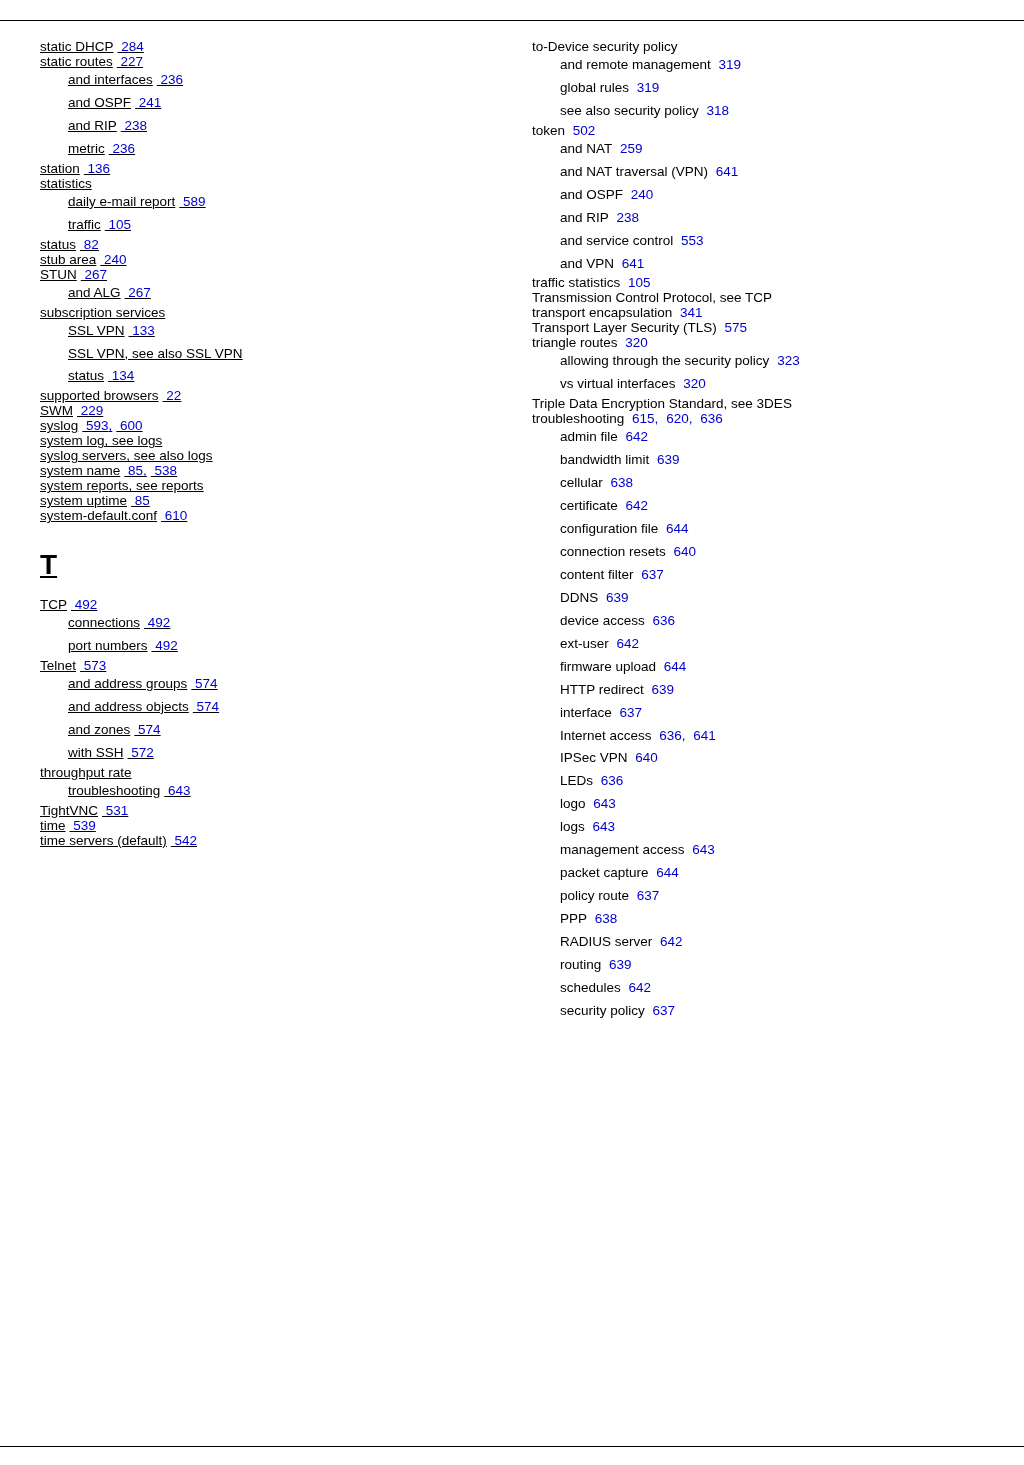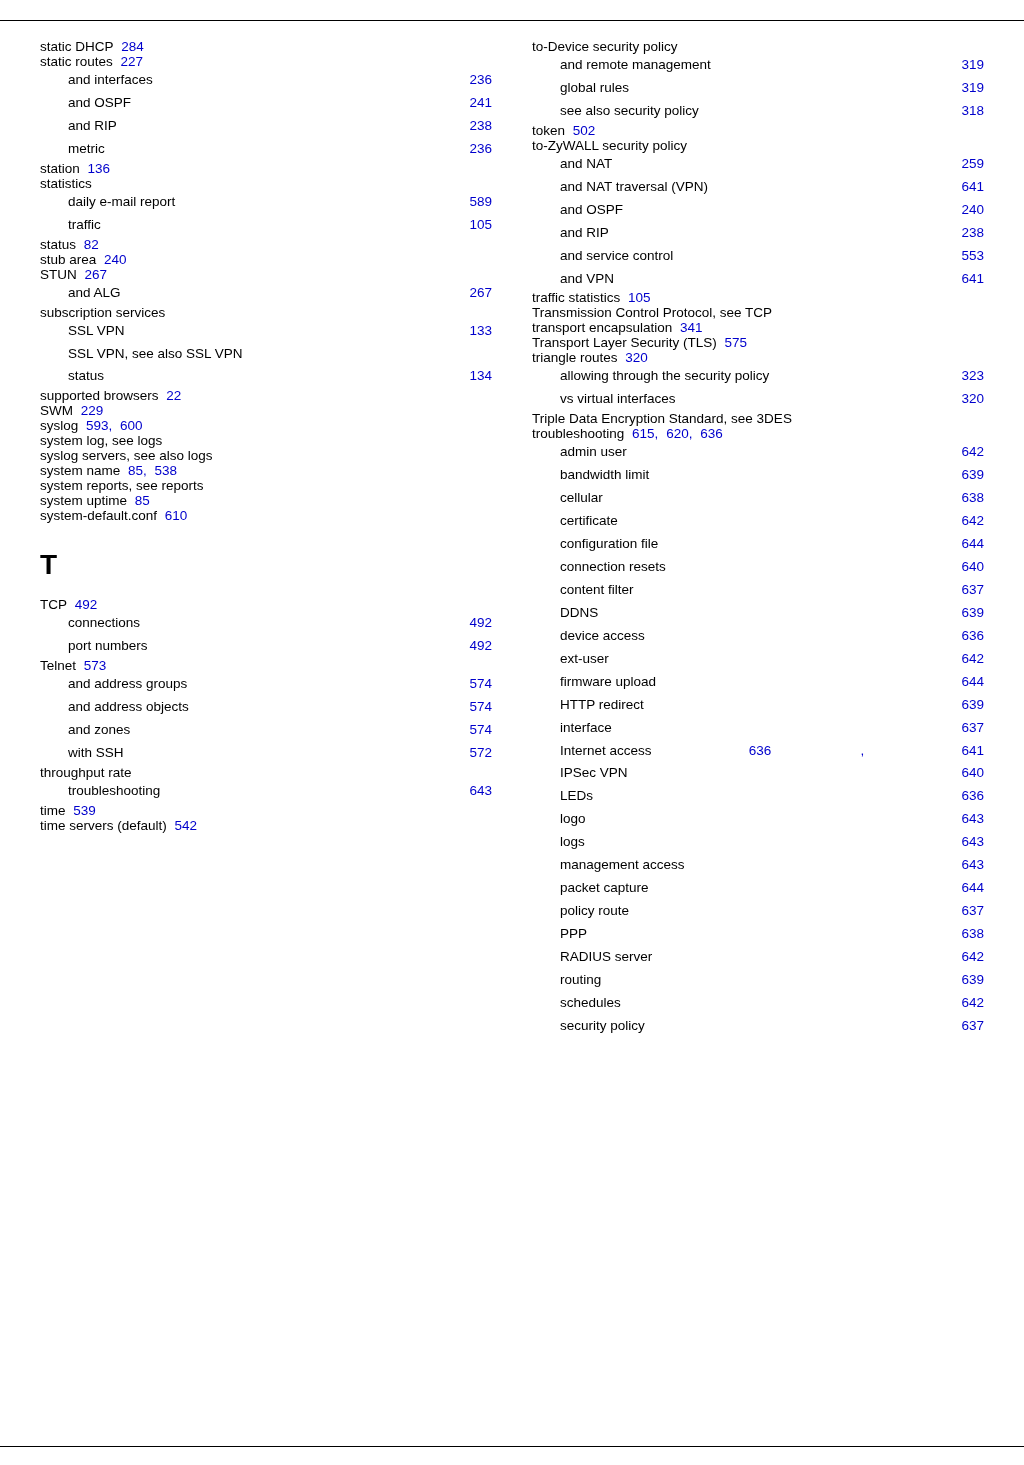--- a/index.html
+++ b/index.html
@@ -36,20 +36,21 @@
       font-weight: bold;
     }
     .content {
       display: flex;
       padding: 18px 40px 60px 40px;
       gap: 20px;
     }
     .col-left {
       flex: 1;
       padding-right: 10px;
+      text-decoration: underline;
     }
     .col-right {
       flex: 1;
       padding-left: 10px;
     }
     .index-entry {
       line-height: 1.7;
     }
     .entry-main {
       display: flex;
@@ -64,21 +65,20 @@
       color: #0000cc;
       font-size: 13.5px;
       margin-left: 4px;
     }
     .sub-entry {
       padding-left: 28px;
       display: flex;
       align-items: baseline;
       flex-wrap: wrap;
       line-height: 1.7;
-      justify-content: space-between;
     }
     .section-letter {
       font-size: 28px;
       font-weight: bold;
       margin: 18px 0 8px 0;
       display: block;
     }
     .comma { color: #0000cc; font-size: 13.5px; }
   </style>
 </head>
@@ -232,20 +232,24 @@
         <span class="entry-num">&nbsp;572</span>
       </div>
       <div class="entry-main">
         <span class="entry-label">throughput rate</span>
       </div>
       <div class="sub-entry">
         <span class="entry-label">troubleshooting</span>
         <span class="entry-num">&nbsp;643</span>
       </div>
       <div class="entry-main">
+        <span class="entry-label">TightVNC</span>
+        <span class="entry-num">&nbsp;531</span>
+      </div>
+      <div class="entry-main">
         <span class="entry-label">time</span>
         <span class="entry-num">&nbsp;539</span>
       </div>
       <div class="entry-main">
         <span class="entry-label">time servers (default)</span>
         <span class="entry-num">&nbsp;542</span>
       </div>
     </div>
   <div class="col-right" id="right-col">
       <div class="entry-main">
@@ -259,23 +263,20 @@
         <span class="entry-label">global rules</span>
         <span class="entry-num">&nbsp;319</span>
       </div>
       <div class="sub-entry">
         <span class="entry-label">see also security policy</span>
         <span class="entry-num">&nbsp;318</span>
       </div>
       <div class="entry-main">
         <span class="entry-label">token</span>
         <span class="entry-num">&nbsp;502</span>
-      </div>
-      <div class="entry-main">
-        <span class="entry-label">to-ZyWALL security policy</span>
       </div>
       <div class="sub-entry">
         <span class="entry-label">and NAT</span>
         <span class="entry-num">&nbsp;259</span>
       </div>
       <div class="sub-entry">
         <span class="entry-label">and NAT traversal (VPN)</span>
         <span class="entry-num">&nbsp;641</span>
       </div>
       <div class="sub-entry">
@@ -326,21 +327,21 @@
       </div>
       <div class="entry-main">
         <span class="entry-label">troubleshooting</span>
         <span class="entry-num">&nbsp;615</span>
         <span class="comma">,</span>
         <span class="entry-num">&nbsp;620</span>
         <span class="comma">,</span>
         <span class="entry-num">&nbsp;636</span>
       </div>
       <div class="sub-entry">
-        <span class="entry-label">admin user</span>
+        <span class="entry-label">admin file</span>
         <span class="entry-num">&nbsp;642</span>
       </div>
       <div class="sub-entry">
         <span class="entry-label">bandwidth limit</span>
         <span class="entry-num">&nbsp;639</span>
       </div>
       <div class="sub-entry">
         <span class="entry-label">cellular</span>
         <span class="entry-num">&nbsp;638</span>
       </div>

